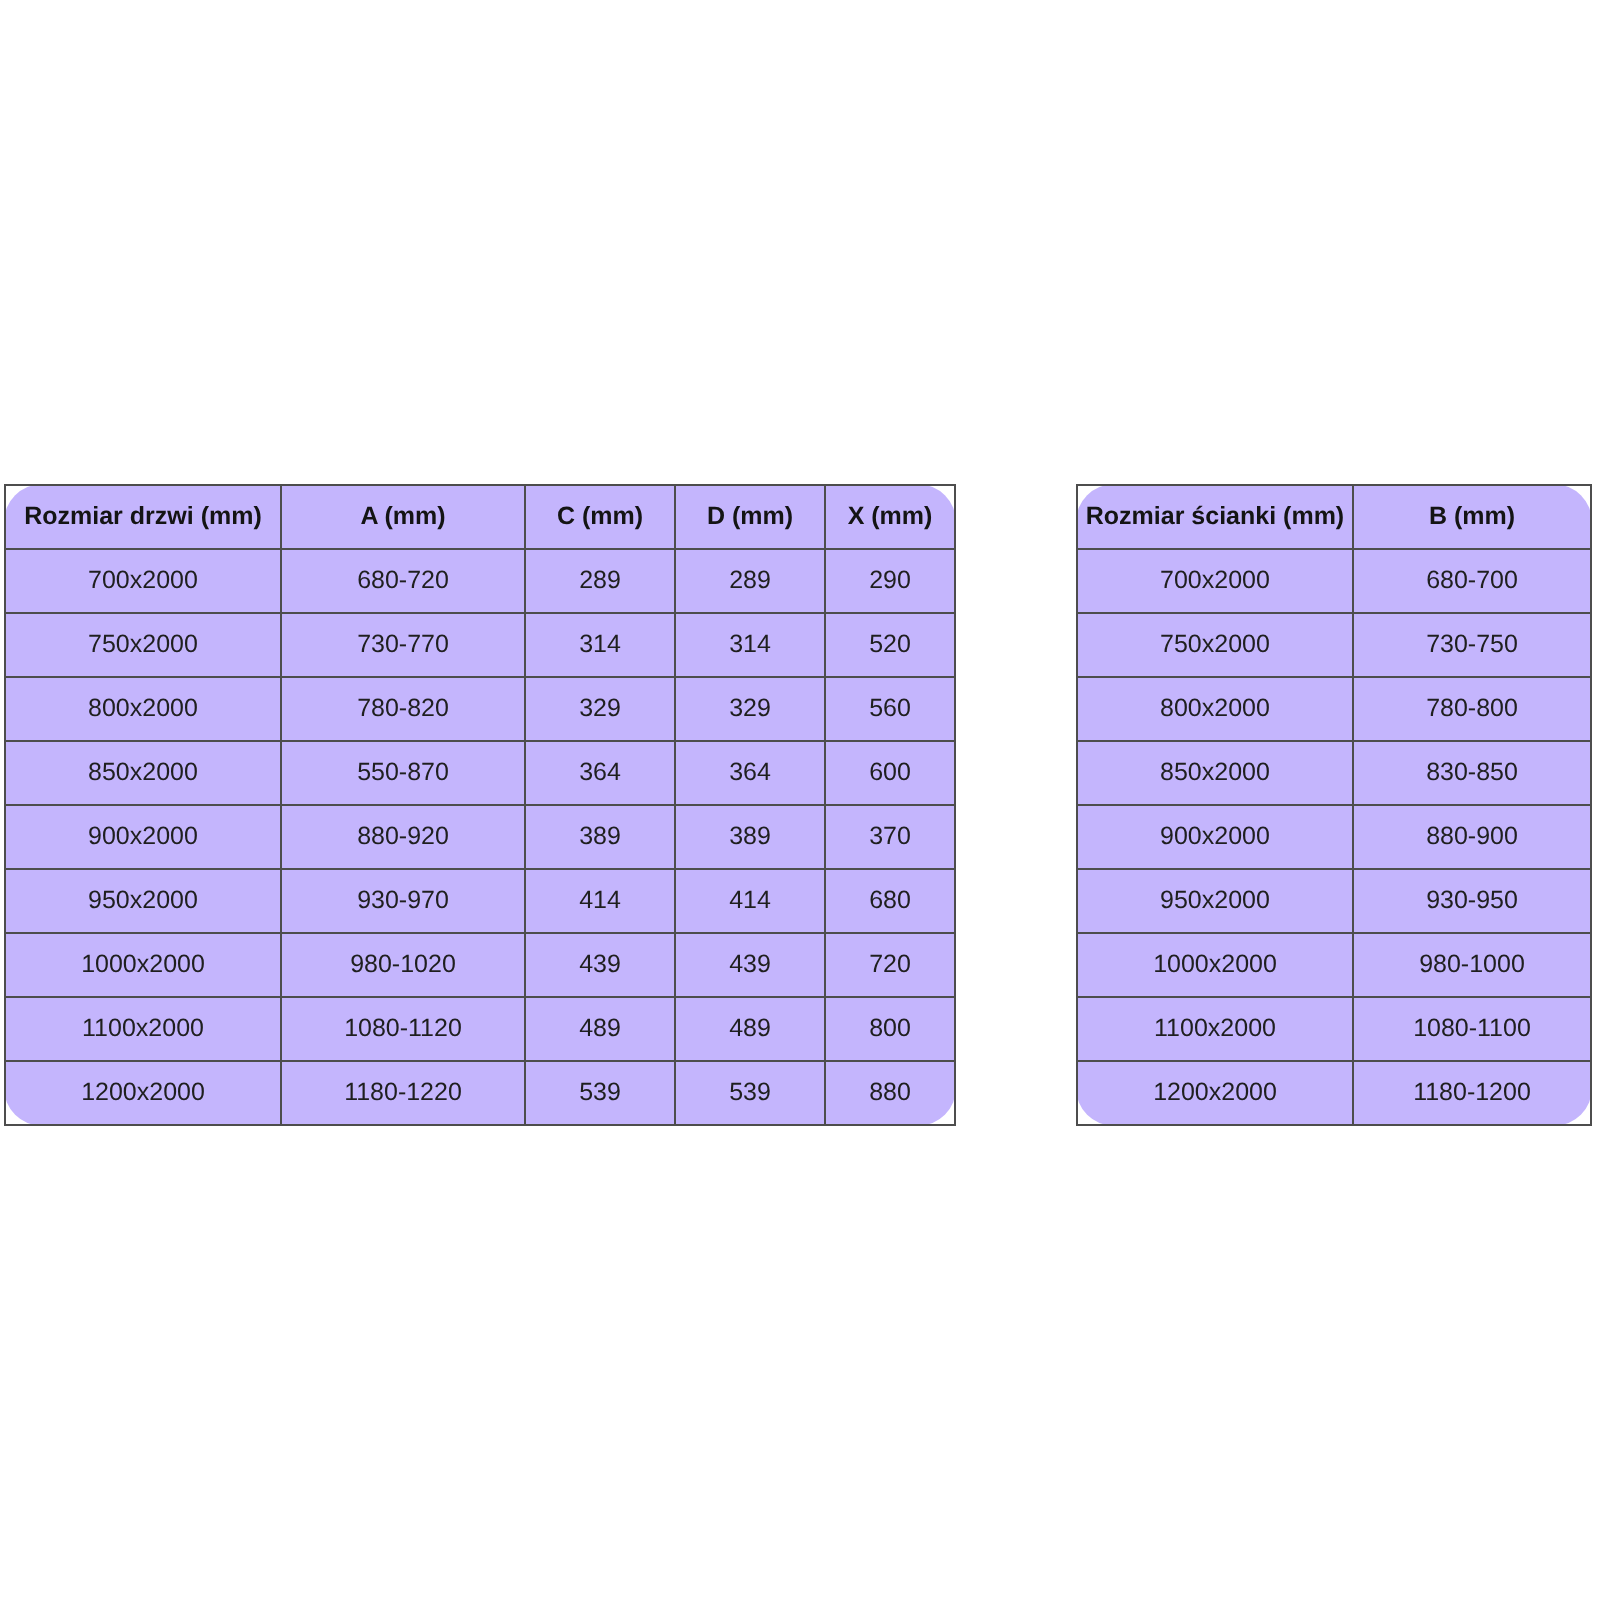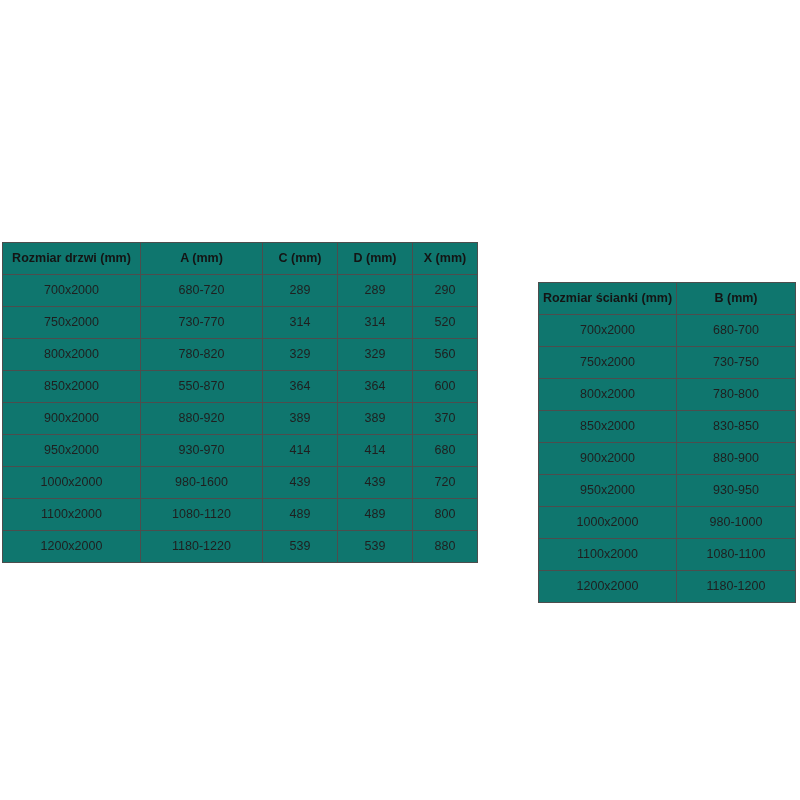--- a/index.html
+++ b/index.html
@@ -14,25 +14,26 @@
     position: relative;
     width: 800px;
     height: 800px;
     background: #ffffff;
     overflow: hidden;
   }
   table.spec {
     position: absolute;
     border-collapse: collapse;
     table-layout: fixed;
-    background: #0f766e;
+    background: #c4b5fd;
     color: #1f1f1f;
+    border-radius: 19px;
   }
   #door-table { left: 2px;   top: 242px; width: 475px; height: 315px; }
-  #wall-table { left: 538px; top: 242px; width: 257px; height: 315px; margin-top: 40px; }
+  #wall-table { left: 538px; top: 242px; width: 257px; height: 315px; }
   table.spec th, table.spec td {
     border: 1px solid #4d4d4d;
     text-align: center;
     vertical-align: middle;
     height: 31px;
     padding: 0 2px;
     font-size: 12.5px;
     line-height: 1;
     white-space: nowrap;
     overflow: hidden;
@@ -101,21 +102,21 @@
         </tr>
         <tr>
           <td>950x2000</td>
           <td>930-970</td>
           <td>414</td>
           <td>414</td>
           <td>680</td>
         </tr>
         <tr>
           <td>1000x2000</td>
-          <td>980-1600</td>
+          <td>980-1020</td>
           <td>439</td>
           <td>439</td>
           <td>720</td>
         </tr>
         <tr>
           <td>1100x2000</td>
           <td>1080-1120</td>
           <td>489</td>
           <td>489</td>
           <td>800</td>

